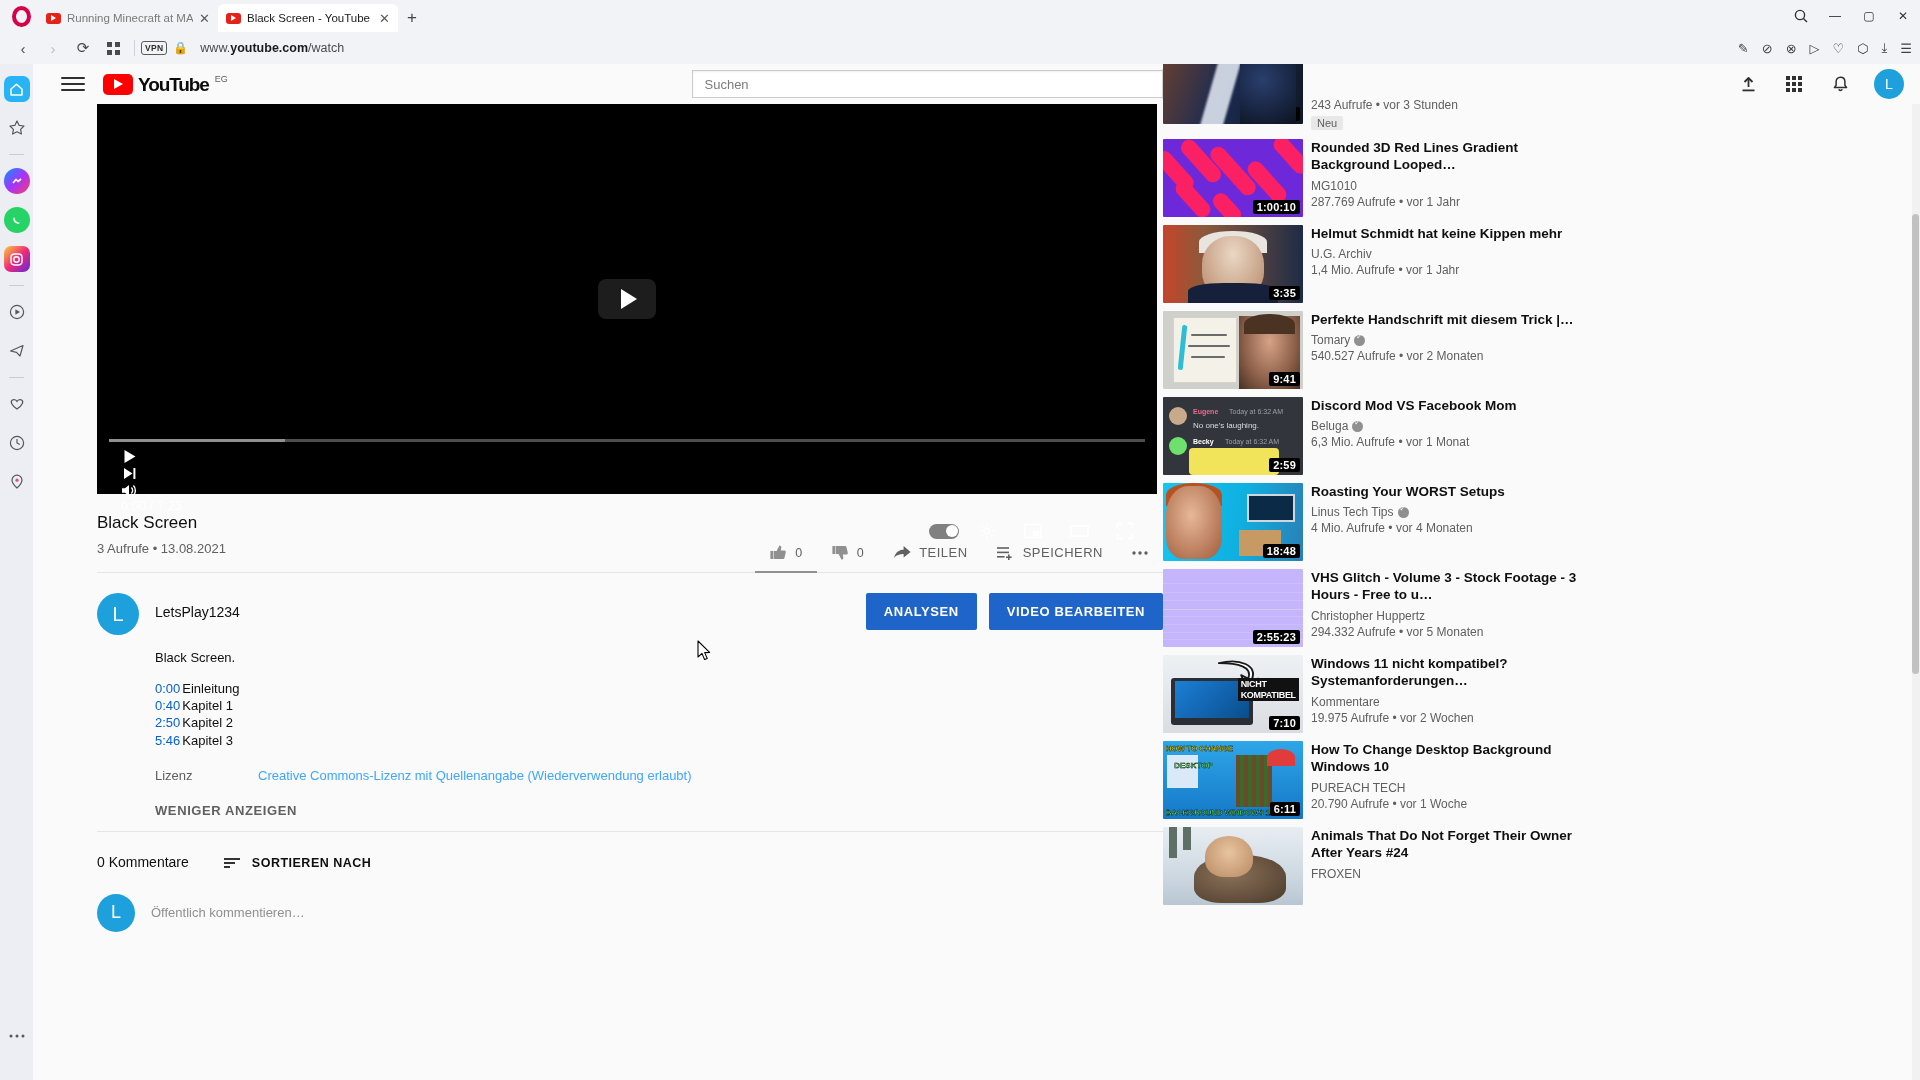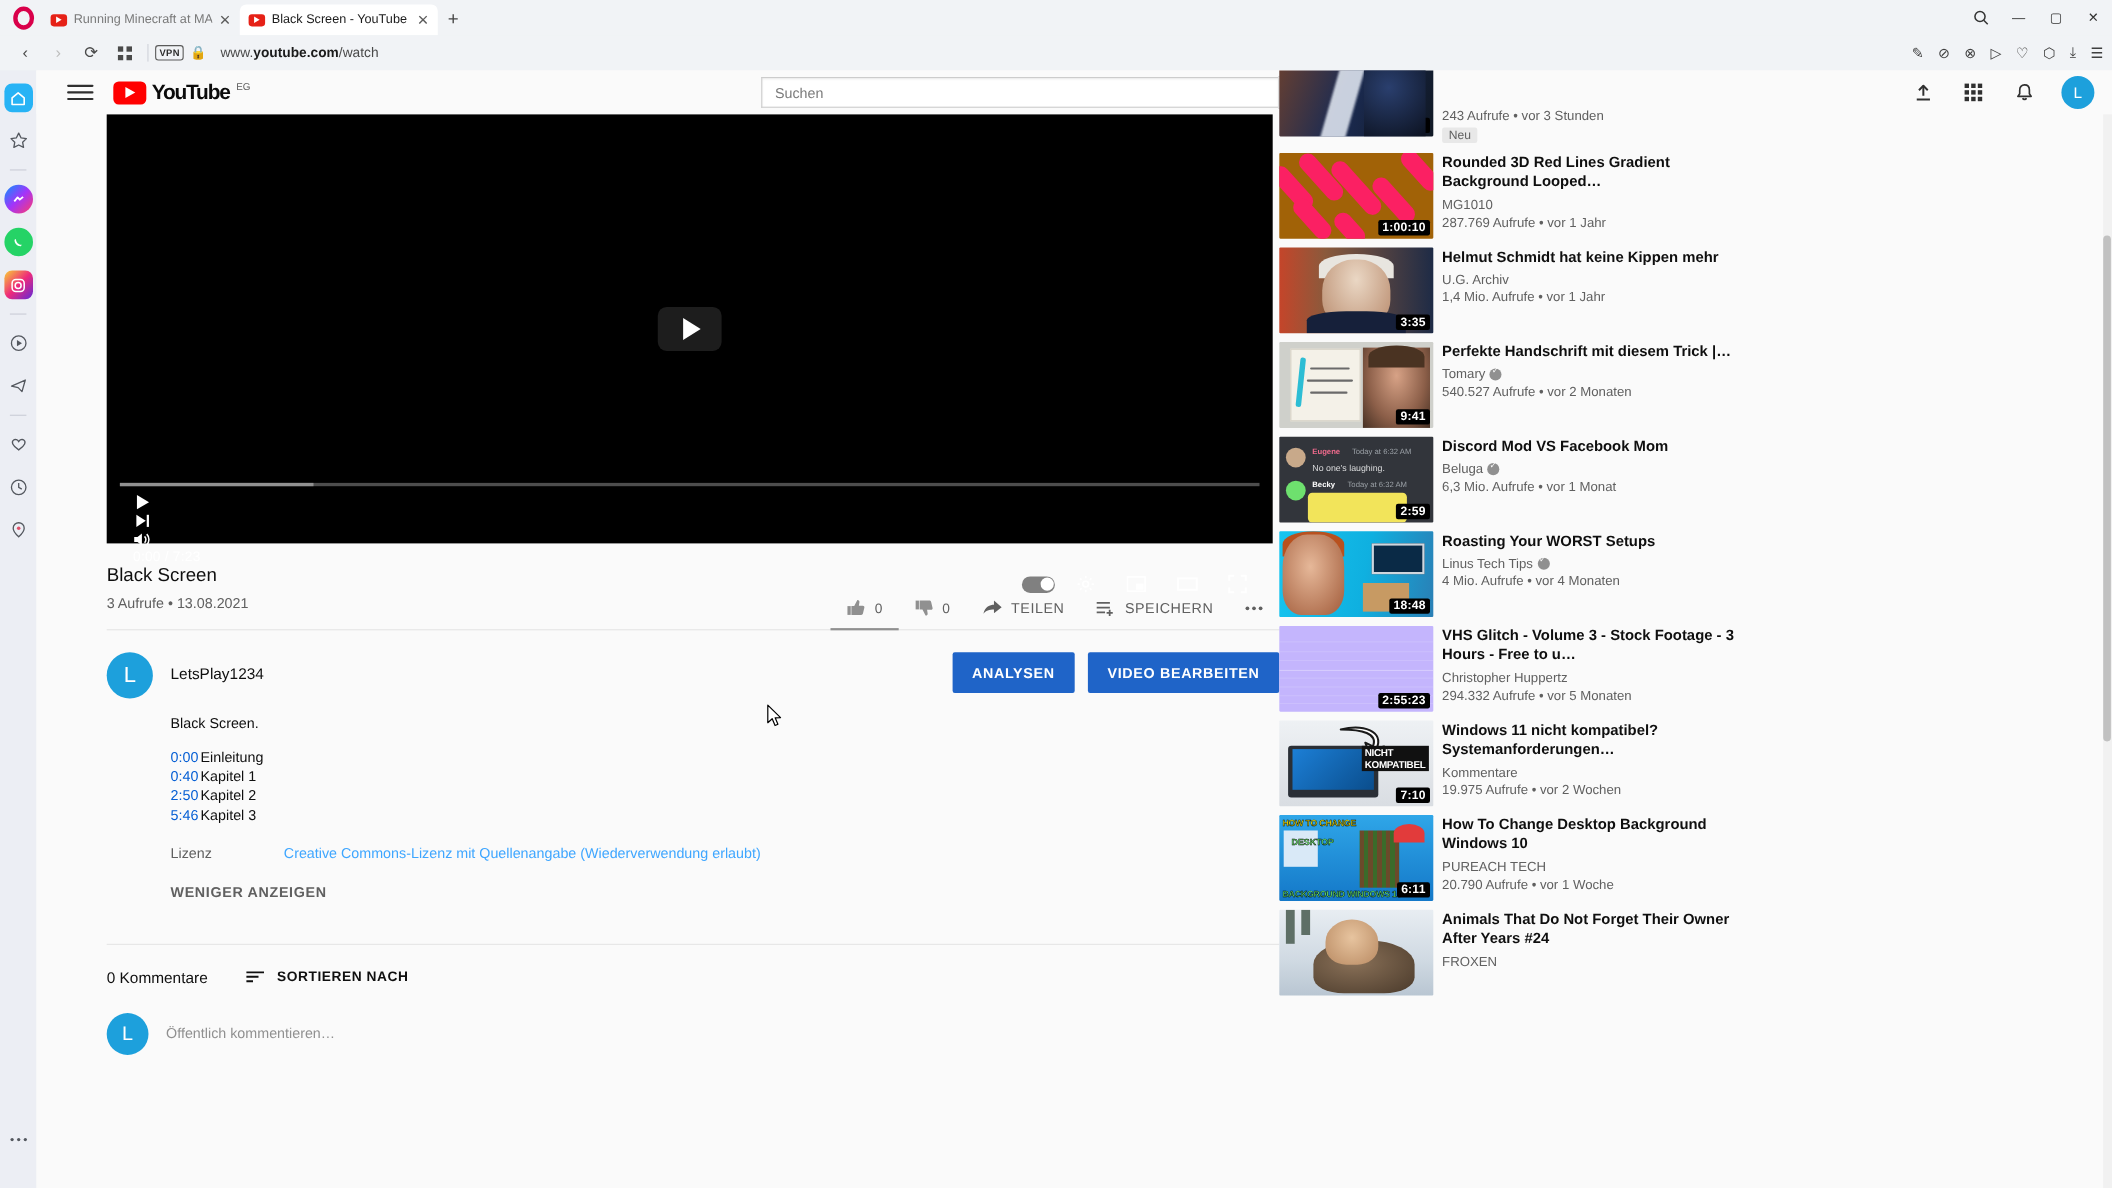--- a/index.html
+++ b/index.html
@@ -186,22 +186,22 @@
   .desc { margin-left: 58px; margin-top: 14px; font-size: 13px; color:#0f0f0f; line-height: 1.32; }
   .desc .blank { height: 14px; }
   .chapter { display:flex; gap: 2px; }
   .chapter .ts { color:#065fd4; }
   .license-row { display:flex; margin-top: 18px; font-size: 13px; }
   .license-row .lbl { color:#606060; width: 103px; }
   .license-row .val { color:#3ea6ff; }
   .show-less { margin-left: 58px; margin-top: 19px; font-size: 13px; font-weight:600;
     color:#606060; letter-spacing:.6px; }
 
-  .comments-hdr { margin-left: 0; margin-top: 40px; padding-top: 22px;
-    border-top: 1px solid #e5e5e5; display:flex; align-items:flex-start; gap: 34px; }
+  .comments-hdr { margin-left: 0; margin-top: 13px; padding-top: 22px;
+    border-top: 1px solid #e5e5e5; display:flex; align-items:flex-end; gap: 34px; }
   .comments-count { font-size: 14px; color:#0f0f0f; }
   .sort { display:flex; align-items:center; gap: 11px; font-size:12.5px; font-weight:600;
     color:#0f0f0f; letter-spacing:.5px; }
   .comment-input-row { display:flex; align-items:center; gap: 16px; margin-top: 24px; }
   .comment-placeholder { font-size: 13px; color:#909090; }
 
   
   .secondary { width: 440px; padding-right: 8px; position:relative; margin-top: 0; }
   .sv { display:flex; gap: 8px; margin-bottom: 8px; }
   .thumb { width: 140px; height: 78px; flex:0 0 auto; position:relative; overflow:hidden;
@@ -221,21 +221,21 @@
   .badge-neu { display:inline-block; background:#e8e8e8; color:#606060; font-size:11px;
     padding: 1px 6px; border-radius:2px; margin-top:4px; }
 
   
   .t-partial { background: linear-gradient(110deg,#6a4030 0%,#1b2b52 45%,#101824 100%); }
   .t-partial::before { content:""; position:absolute; left:34%; top:-10%; width:22px; height:130%;
     background:#e8eef7; transform:rotate(16deg); filter:blur(1px); opacity:.85; }
   .t-partial::after { content:""; position:absolute; left:55%; top:5%; width:40%; height:95%;
     background: radial-gradient(circle at 40% 40%, #2a3f6e, #0c1220); }
 
-  .t-red { background:#a16207;padding-left:13px; }
+  .t-red { background:#6d28d9;padding-left:13px; }
   .t-red i { position:absolute; width: 16px; border-radius: 9px; background:#fb2063;
     transform: rotate(-42deg); display:block; }
 
   .t-helmut { background: linear-gradient(90deg,#c4452a 0%,#8a5a3c 30%,#1e2b46 100%); }
   .t-helmut .face { position:absolute; left:28%; top:14%; width:44%; height:78%;
     border-radius:46% 46% 40% 40%; background: radial-gradient(ellipse at 50% 30%, #ead7c4, #b98b6d); }
   .t-helmut .hair { position:absolute; left:26%; top:8%; width:48%; height:28%;
     border-radius: 50% 50% 0 0; background:#e8e5df; }
   .t-helmut .suit { position:absolute; left:18%; bottom:0; width:64%; height:26%;
     background:#16203a; border-radius:40% 40% 0 0; }

